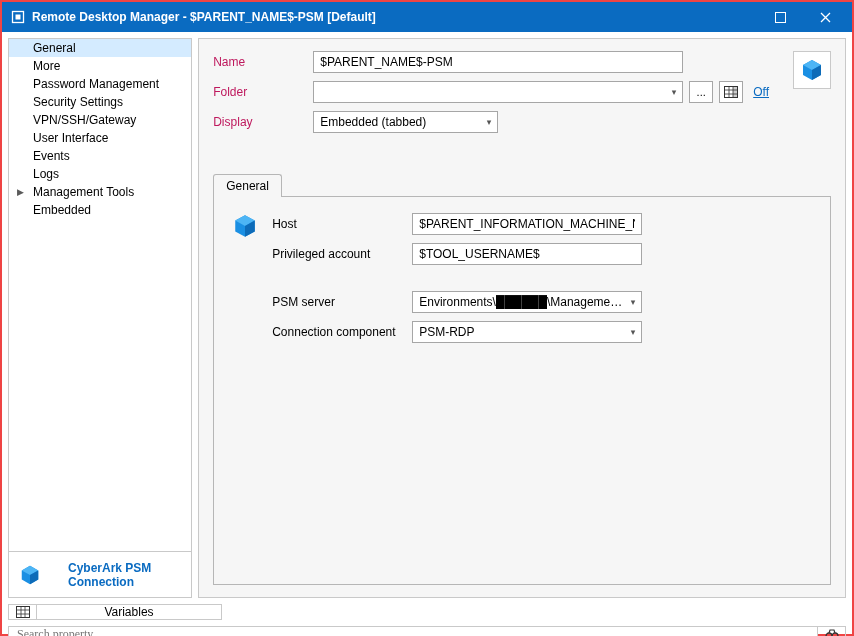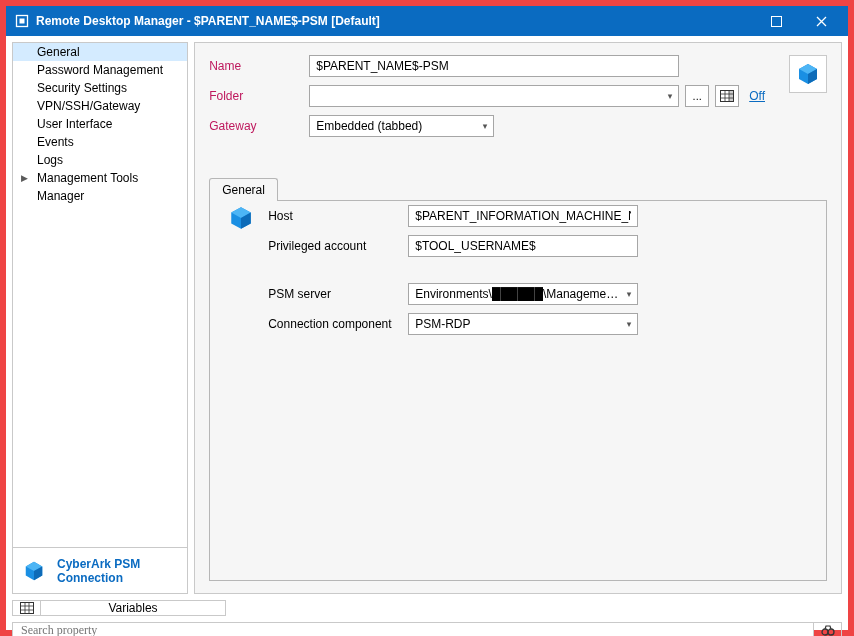--- a/index.html
+++ b/index.html
@@ -1,52 +1,52 @@
 <!DOCTYPE html>
 <html><head>
 <meta charset="utf-8">
 <style>
 * { box-sizing: border-box; margin: 0; padding: 0; }
 body { font-family: "Segoe UI", Tahoma, sans-serif; font-size: 12px; color: #000; background: #fff; width: 854px; height: 636px; overflow: hidden; }
-.window { width: 854px; height: 636px; border: 6px solid #ef4444; display: flex; flex-direction: column; }
+.window { width: 854px; height: 636px; border: 2px solid #ef4444; display: flex; flex-direction: column; }
 
 .titlebar { height: 30px; background: #0a6bc1; color: #fff; display: flex; align-items: center; padding: 0 4px 0 8px; }
 .titlebar .app-icon { width: 16px; height: 16px; margin-right: 6px; display: flex; align-items: center; justify-content: center; }
 .titlebar .title-text { font-weight: 600; font-size: 12px; flex: 0 0 auto; }
 .titlebar .spacer { flex: 1; }
 .winbtn { width: 45px; height: 30px; display: flex; align-items: center; justify-content: center; color: #fff; cursor: pointer; }
 
 .content { flex: 1; display: flex; padding: 6px; gap: 6px; min-height: 0; }
 
 .left-panel { width: 214px; display: flex; flex-direction: column; }
 .nav { flex: 1; border: 1px solid #c9c9c9; background: #fff; overflow: auto; }
 .nav-item { display: flex; align-items: center; height: 18px; padding: 0 6px 0 24px; cursor: pointer; position: relative; }
 .nav-item.selected { background: #d4ebff; }
 .nav-item .expander { position: absolute; left: 8px; color: #5a5a5a; font-size: 9px; }
-.left-footer { border: 1px solid #c9c9c9; border-top: none; height: 46px; display: flex; align-items: center; padding: 0 10px; gap: 12px; }
+.left-footer { border: 1px solid #c9c9c9; border-top: none; height: 46px; display: flex; align-items: center; padding: 0 10px; gap: 27px; }
 .left-footer .label { color: #0a6bc1; font-weight: 600; font-size: 12px; }
 
 .right-panel { flex: 1; border: 1px solid #c9c9c9; background: #f6f6f6; padding: 12px 14px; display: flex; flex-direction: column; min-height: 0; }
 
 .form-top { display: flex; gap: 20px; }
 .form-grid { flex: 1; display: grid; grid-template-columns: 100px 1fr; row-gap: 8px; align-items: center; }
 .form-grid .lbl { color: #be185d; }
 .form-row-inline { display: flex; align-items: center; gap: 6px; }
 input.text, .combo, .textbox { height: 22px; border: 1px solid #a6a6a6; background: #fff; padding: 0 6px; font-family: inherit; font-size: 12px; }
 .combo { display: flex; align-items: center; justify-content: space-between; gap: 6px; cursor: pointer; }
 .combo .caret { color: #555; font-size: 9px; }
 .btn-sq { width: 24px; height: 22px; border: 1px solid #a6a6a6; background: #fff; display: flex; align-items: center; justify-content: center; cursor: pointer; font-size: 11px; }
 .link { color: #0a6bc1; text-decoration: underline; cursor: pointer; padding: 0 4px; }
 .logo-box { width: 38px; height: 38px; border: 1px solid #c9c9c9; background: #fff; display: flex; align-items: center; justify-content: center; }
 
 .tabs-zone { flex: 1; margin-top: 40px; display: flex; flex-direction: column; min-height: 0; }
 .tabstrip { display: flex; position: relative; z-index: 1; }
 .tab { border: 1px solid #b6b6b6; border-bottom: none; background: #f6f6f6; padding: 4px 12px; cursor: pointer; border-radius: 3px 3px 0 0; position: relative; top: 1px; }
 .tab.active { background: #f6f6f6; }
-.tab-body { flex: 1; border: 1px solid #b6b6b6; background: #f6f6f6; padding: 4px 18px; }
+.tab-body { flex: 1; border: 1px solid #b6b6b6; background: #f6f6f6; padding: 16px 18px; }
 .tab-inner { display: flex; gap: 14px; align-items: flex-start; }
 .inner-grid { display: grid; grid-template-columns: 140px 230px; row-gap: 8px; align-items: center; }
 .inner-gap { height: 10px; grid-column: 1 / -1; }
 
 .bottom-bar { height: 30px; display: flex; align-items: stretch; padding: 0 6px 6px 6px; gap: 6px; flex-direction: column; }
 .bb-left { width: 214px; border: 1px solid #c9c9c9; display: flex; align-items: center; }
 .bb-icon { width: 28px; height: 100%; display: flex; align-items: center; justify-content: center; border-right: 1px solid #c9c9c9; cursor: pointer; }
 .bb-left .vlabel { flex: 1; text-align: center; cursor: pointer; }
 .bb-search-wrap { flex: 1; display: flex; align-items: center; border: 1px solid #c9c9c9; }
 .bb-search { flex: 1; height: 100%; border: none; padding: 0 8px; font-family: Liberation Serif, serif; font-size: 12px; outline: none; }
@@ -82,20 +82,23 @@
   </div>
 
   <div class="content">
 
     <div class="left-panel">
       <div class="nav">
         <div class="nav-item selected">
             <span>General</span>
           </div>
         <div class="nav-item">
+            <span>More</span>
+          </div>
+        <div class="nav-item">
             <span>Password Management</span>
           </div>
         <div class="nav-item">
             <span>Security Settings</span>
           </div>
         <div class="nav-item">
             <span>VPN/SSH/Gateway</span>
           </div>
         <div class="nav-item">
             <span>User Interface</span>
@@ -104,21 +107,21 @@
             <span>Events</span>
           </div>
         <div class="nav-item">
             <span>Logs</span>
           </div>
         <div class="nav-item">
             <span class="expander">▶</span>
             <span>Management Tools</span>
           </div>
         <div class="nav-item">
-            <span>Manager</span>
+            <span>Embedded</span>
           </div>
       </div>
       <div class="left-footer">
         <span>
           <svg width="22" height="22" viewBox="0 0 24 24">
               <path d="M12 2 L21 7 L21 17 L12 22 L3 17 L3 7 Z" fill="#1a8fe3"></path>
               <path d="M12 2 L21 7 L12 12 L3 7 Z" fill="#4db5f5"></path>
               <path d="M12 12 L21 7 L21 17 L12 22 Z" fill="#0d6bb8"></path>
             </svg>
         </span>
@@ -144,21 +147,21 @@
             <div class="btn-sq">
               <svg width="14" height="12" viewBox="0 0 14 12">
                   <rect x="0.5" y="0.5" width="13" height="11" fill="none" stroke="#333" stroke-width="1"></rect>
                   <rect x="9" y="0.5" width="4.5" height="11" fill="#333" opacity="0.25"></rect>
                   <path d="M0.5 4 H13.5 M0.5 8 H13.5 M5 0.5 V11.5 M9 0.5 V11.5" stroke="#333" stroke-width="0.8"></path>
                 </svg>
             </div>
             <span class="link">Off</span>
           </div>
 
-          <div class="lbl">Gateway</div>
+          <div class="lbl">Display</div>
           <div class="combo" style="width:185px">
             <span>Embedded (tabbed)</span>
             <span class="caret">▾</span>
           </div>
         </div>
         <div class="logo-box">
           <svg width="24" height="24" viewBox="0 0 24 24">
               <path d="M12 2 L21 7 L21 17 L12 22 L3 17 L3 7 Z" fill="#1a8fe3"></path>
               <path d="M12 2 L21 7 L12 12 L3 7 Z" fill="#4db5f5"></path>
               <path d="M12 12 L21 7 L21 17 L12 22 Z" fill="#0d6bb8"></path>

